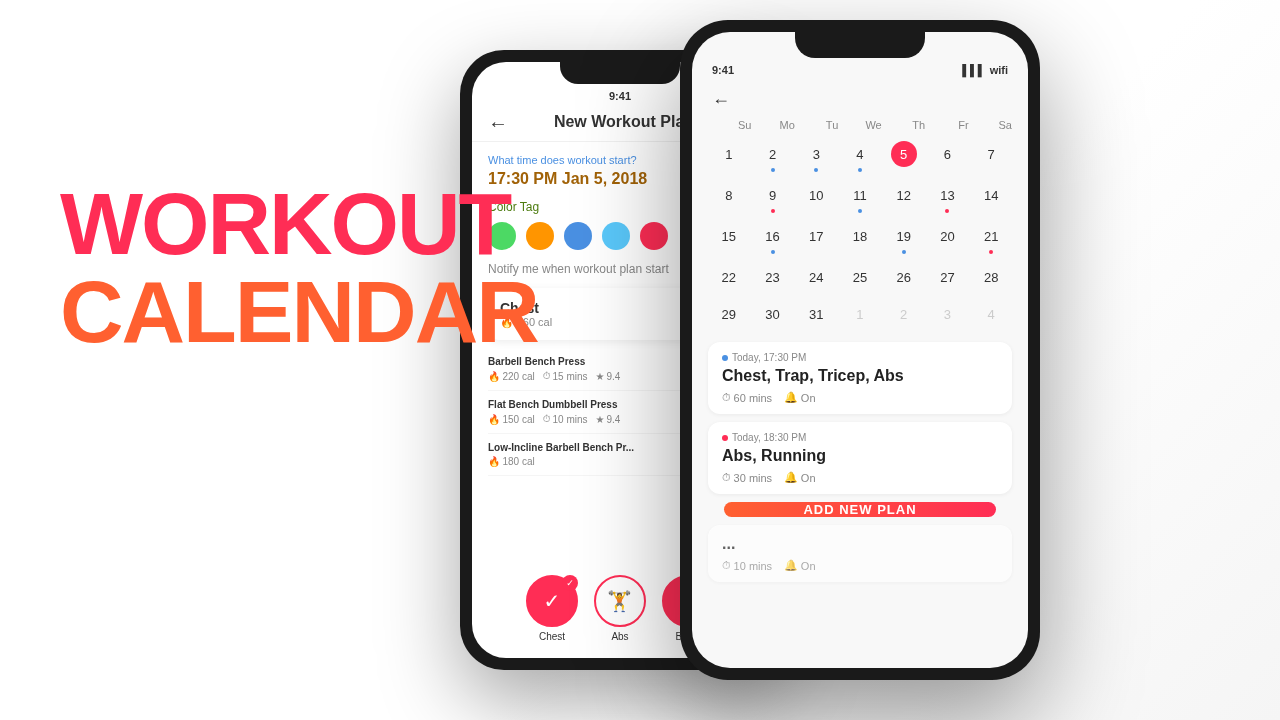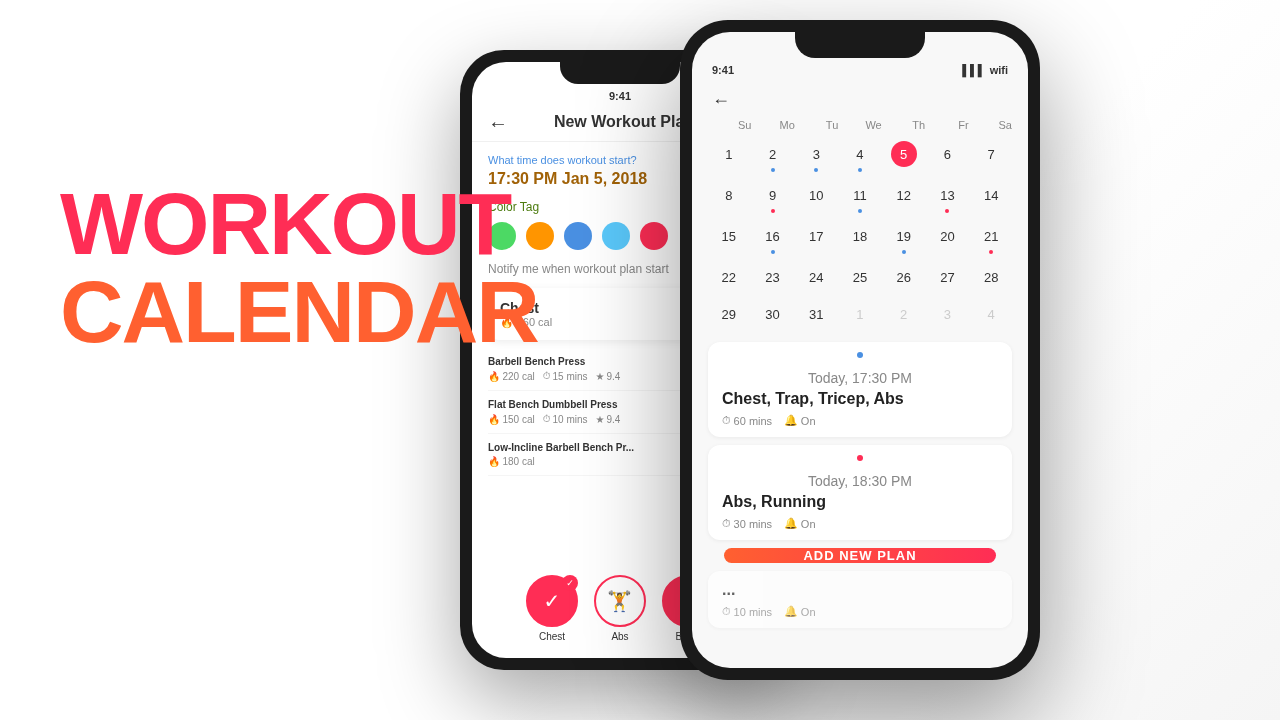--- a/index.html
+++ b/index.html
@@ -394,27 +394,26 @@
       padding: 10px 16px 0;
     }
     .event-card {
       background: white;
       border-radius: 12px;
       padding: 10px 14px;
       margin-bottom: 8px;
       box-shadow: 0 1px 4px rgba(0,0,0,0.06);
     }
     .event-time {
-      font-size: 14px;
+      font-size: 10px;
       color: #888;
       margin-bottom: 4px;
       display: flex;
       align-items: center;
-      gap: 12px;
-      flex-direction: column;
+      gap: 4px;
     }
     .event-dot {
       width: 6px;
       height: 6px;
       border-radius: 50%;
       background: #4a90e2;
     }
     .event-name {
       font-size: 16px;
       font-weight: 700;

